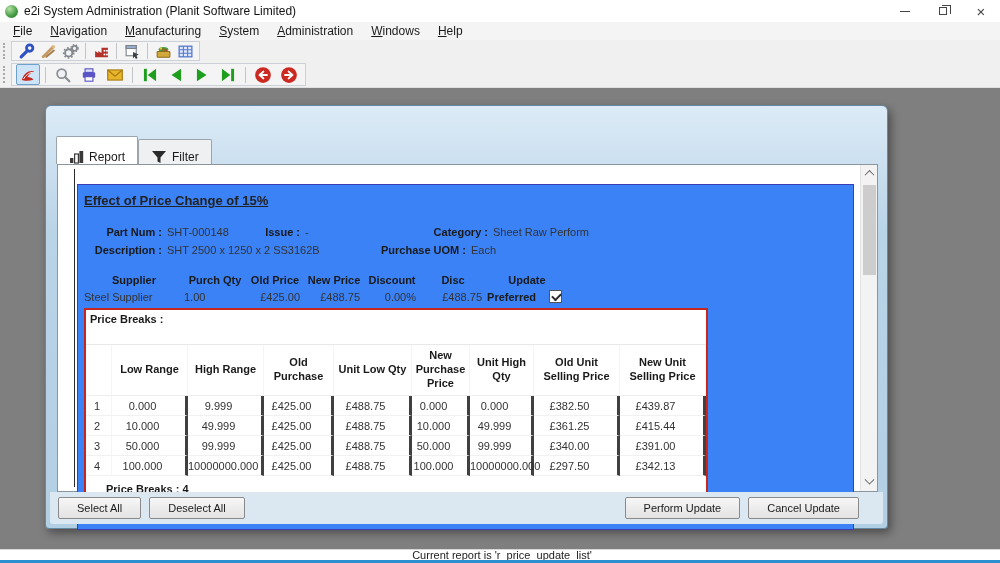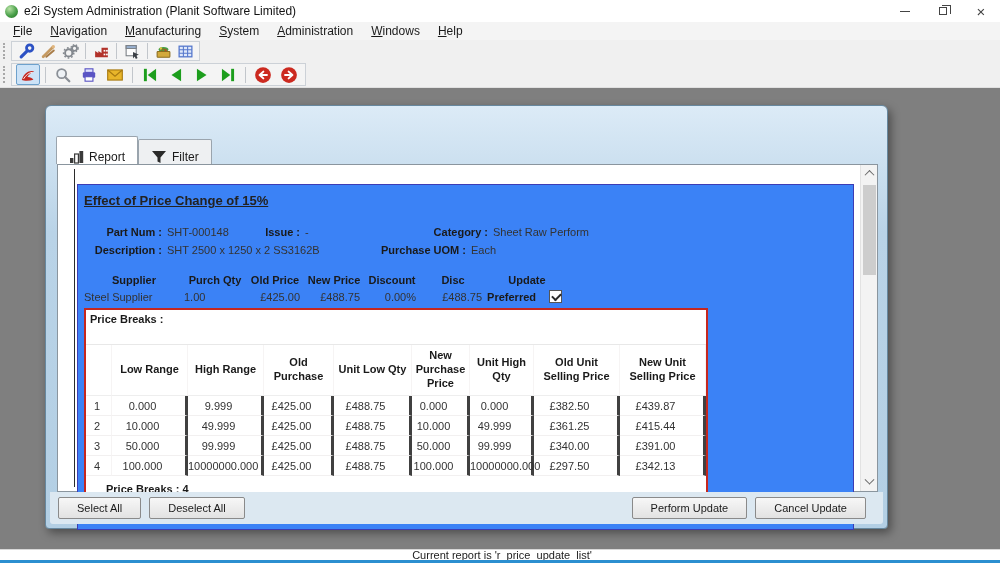--- a/index.html
+++ b/index.html
@@ -84,21 +84,21 @@
   .varrow { position:absolute; left:0; width:17px; height:17px; display:flex; align-items:center; justify-content:center; }
   .va-up { top:0; } .va-down { bottom:0; }
   .chev { width:7px; height:7px; border-left:1.6px solid #6a6a6a; border-top:1.6px solid #6a6a6a; }
   .va-up .chev { transform:rotate(45deg) translate(1px,1px); }
   .va-down .chev { transform:rotate(225deg) translate(2px,2px); }
   .vthumb { position:absolute; left:2px; top:20px; width:13px; height:90px; background:#cdcdcd; }
 
   .btnbar { position:absolute; left:4px; right:4px; bottom:4px; height:32px; background:#dce8f1; border-radius:0 0 3px 3px; display:flex; align-items:center; padding:0 8px; }
   .btn { font-size:11px; color:#1a1a1a; background:linear-gradient(#f7f7f7,#e2e2e2); border:1px solid #8a8a8a; border-radius:2px; padding:4px 18px; margin-right:8px; }
   .btn-right { margin-left:auto; margin-right:8px; }
-  .btn:last-child { margin-right:9px;text-align:center; }
+  .btn:last-child { margin-right:16px;text-align:center; }
 
   .statusbar { position:absolute; left:0; right:0; top:549px; height:11px; background:#ffffff; border-top:1px solid #d8d8d8; font-size:11px; line-height:11px; color:#222; padding-left:4px;text-align:center; }
   .bottomstrip { position:absolute; left:0; right:0; bottom:0; height:3px; background:#2b8fd0; }
 
   svg { display:block; }
 </style>
 </head>
 <body>
 
 <div class="app">

